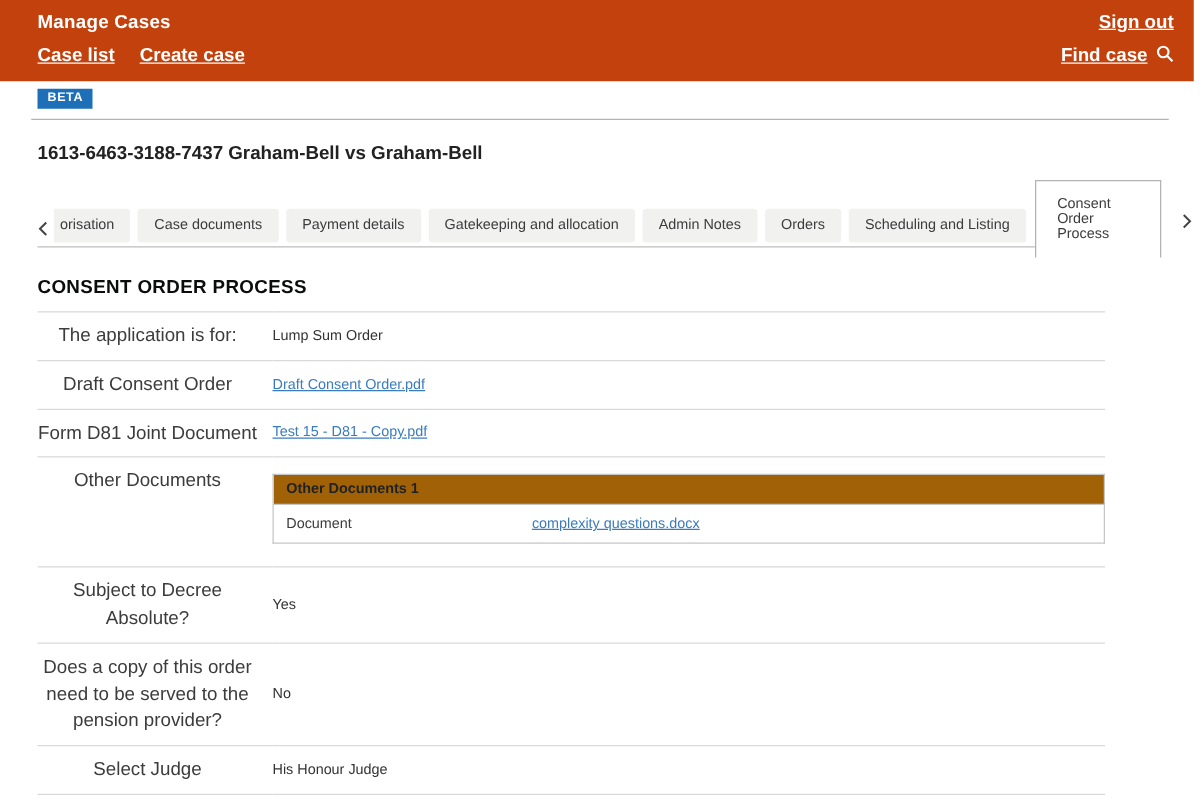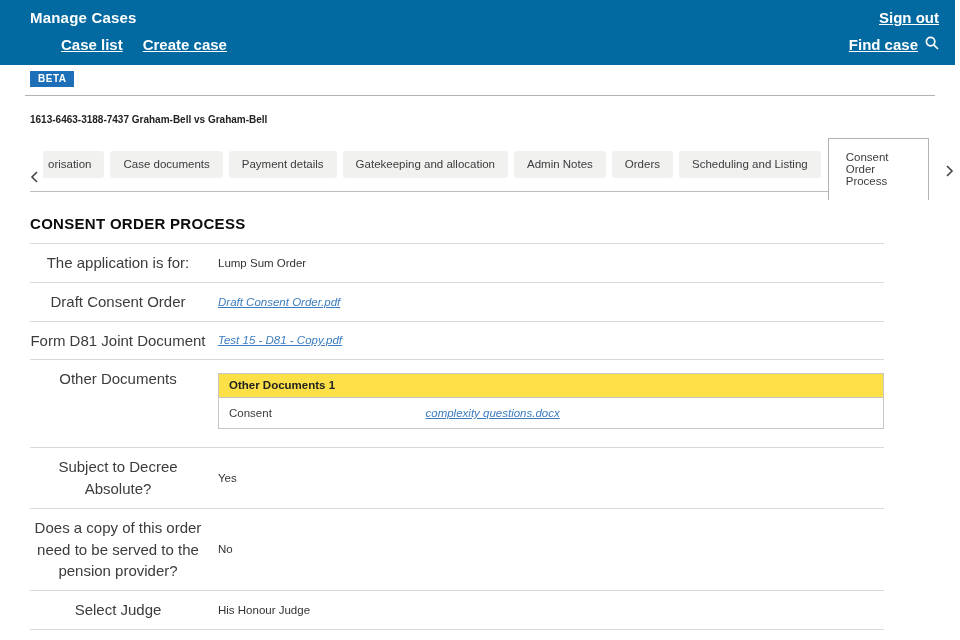--- a/index.html
+++ b/index.html
@@ -1,64 +1,64 @@
 <!DOCTYPE html>
 <html><head>
 <meta charset="utf-8">
 <style>
   * { margin:0; padding:0; box-sizing:border-box; }
   html,body { width:960px; height:640px; overflow:hidden; background:#fff;
     font-family:"Liberation Sans", sans-serif; color:#333; }
 
   
-  .gov-header { background:#0369a1; color:#fff; width:955px; }
+  .gov-header { background:#c2410c; color:#fff; width:955px; }
   .hdr-row { display:flex; justify-content:space-between; align-items:center; }
   .hdr-top { padding:9px 16px 3px 30px; }
-  .hdr-nav { padding:7px 16px 12px 30px;margin-left:31px; }
+  .hdr-nav { padding:7px 16px 12px 30px; }
   .app-title { font-size:15px; font-weight:bold; letter-spacing:.2px; }
   .hdr-link { color:#fff; font-size:15px; font-weight:bold; text-decoration:underline; cursor:pointer; }
   .hdr-nav-left { display:flex; gap:20px; }
   .find-wrap { display:flex; align-items:flex-start; gap:7px; }
   .search-icon svg { display:block; }
 
   
   .beta-bar { display:flex; align-items:center; gap:12px; margin:0 25px; padding:6px 5px 8px; border-bottom:1px solid #b1b4b6; }
   .beta-badge { background:#1d70b8; color:#fff; font-size:10px; font-weight:bold; letter-spacing:.5px; padding:2px 8px 3px; }
   .beta-text { font-size:11.5px; color:#3c3c3c; }
   .beta-text a { color:#1d70b8; text-decoration:underline; cursor:pointer; }
 
   
-  .case-title { margin:18px 30px 0; font-size:10px; font-weight:bold; color:#222; }
+  .case-title { margin:18px 30px 0; font-size:15px; font-weight:bold; color:#222; }
 
   
   .tabs-row { display:flex; align-items:flex-end; margin:13px 0 0 30px; }
   .tabs-strip { display:inline-flex; align-items:flex-end; border-bottom:1px solid #bdbdbd; }
   .tab-scroll { border:none; background:transparent; padding:0 4px 8px 0; cursor:pointer; display:flex; align-items:center; }
-  .tab { background:#f1f1f0; color:#3c3c3c; font-size:11.5px; padding:7px 13px 8px; margin:0 3px 13px; border-radius:3px; white-space:nowrap; cursor:pointer; }
+  .tab { background:#f1f1f0; color:#3c3c3c; font-size:11.5px; padding:7px 13px 8px; margin:0 3px 3px; border-radius:3px; white-space:nowrap; cursor:pointer; }
   .tab-clipped { border-radius:0 3px 3px 0; padding-left:5px; margin-left:0; }
   .tab-active { background:#fff; border:1px solid #b3b3b3; border-bottom:none; border-radius:0;
     font-size:11.5px; color:#3c3c3c; padding:12px 17px 13px; margin:0 0 -9px 4px; position:relative; z-index:2; cursor:pointer; }
   .next-btn { border:none; background:transparent; padding:0 6px; margin:0 0 12px 10px; cursor:pointer; }
 
   
   .content { width:854px; margin:23px 0 0 30px; }
   .page-heading { font-size:15px; font-weight:bold; color:#0b0c0c; letter-spacing:.3px; margin-bottom:11px; }
 
   table.fields { width:100%; border-collapse:collapse; border-top:1px solid #d9d9d9; }
   table.fields > tbody > tr { border-bottom:1px solid #d9d9d9; }
   table.fields th { width:188px; text-align:center; font-weight:normal; font-size:15px; color:#3c3c3c;
     vertical-align:top; padding:8px 12px 8px 0; line-height:1.45; }
   table.fields td.val { font-size:11.5px; color:#333; vertical-align:middle; padding:8px 0; }
-  a.doc-link { color:#3b7cbe; text-decoration:underline; cursor:pointer;font-style:italic; }
+  a.doc-link { color:#3b7cbe; text-decoration:underline; cursor:pointer; }
 
   
   table.nested { width:100%; border-collapse:collapse; border:1px solid #c6c6c6; margin:5px 0 10px; }
   table.nested td { font-size:11.5px; padding:9px 10px; border-top:1px solid #c6c6c6; vertical-align:middle; }
   table.nested td.n-label { width:197px; color:#3c3c3c; }
-  table.nested tr.n-head td { background:#fde047; font-weight:bold; color:#222; border-top:none; padding:5px 10px 6px; }
+  table.nested tr.n-head td { background:#a16207; font-weight:bold; color:#222; border-top:none; padding:5px 10px 6px; }
 
   .chev { stroke:#444; stroke-width:1.6; fill:none; }
 </style>
 </head>
 <body>
 
 <div class="gov-header">
   <div class="hdr-row hdr-top">
     <div class="app-title">Manage Cases</div>
     <a class="hdr-link">Sign out</a>
@@ -128,21 +128,21 @@
       </tr>
       <tr>
         <th>Other Documents</th>
         <td class="val">
           <table class="nested">
             <tbody>
               <tr class="n-head">
                 <td colspan="2">Other Documents 1</td>
               </tr>
               <tr>
-                <td class="n-label">Consent</td>
+                <td class="n-label">Document</td>
                 <td><a class="doc-link">complexity questions.docx</a></td>
               </tr>
             </tbody>
           </table>
         </td>
       </tr>
       <tr>
         <th>Subject to Decree Absolute?</th>
         <td class="val">Yes</td>
       </tr>

